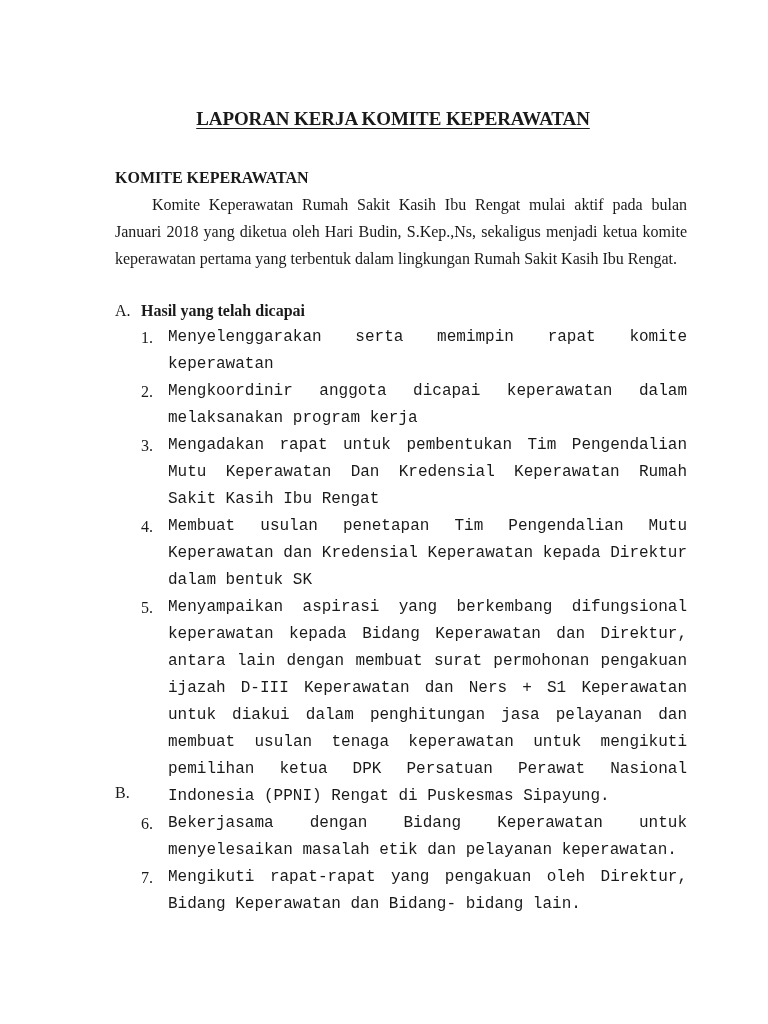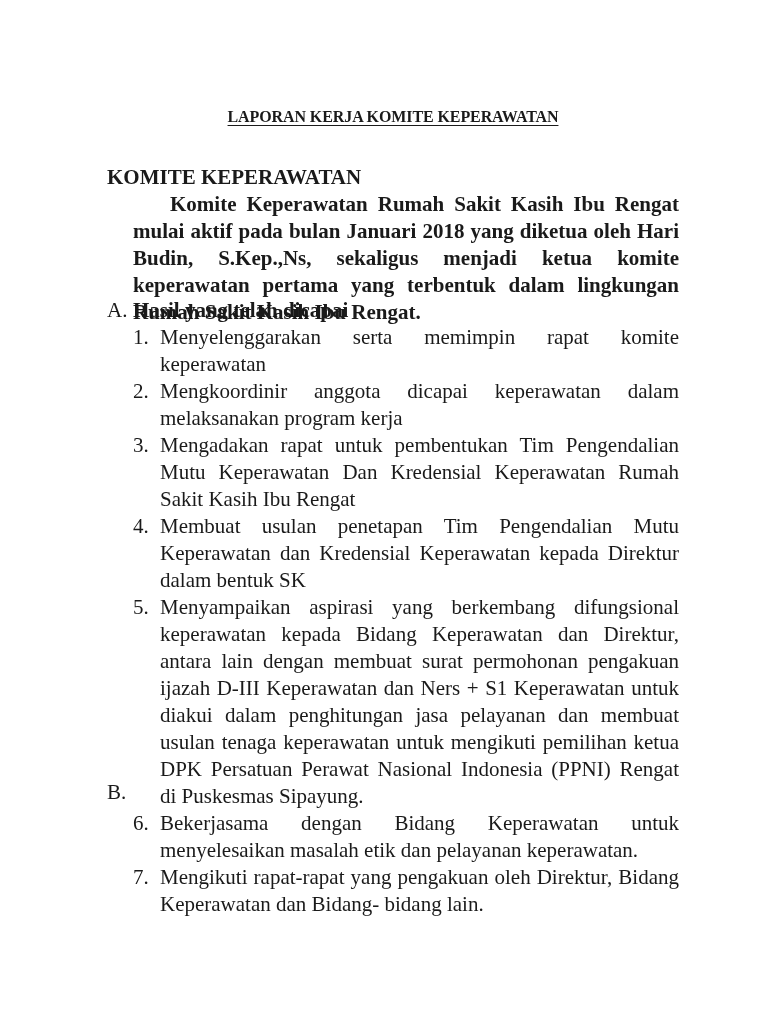--- a/index.html
+++ b/index.html
@@ -20,44 +20,42 @@
       left: 107px;
       top: 0;
       width: 572px;
     }
     .title {
       position: absolute;
       top: 108px;
       left: 0;
       width: 572px;
       text-align: center;
-      font-size: 16px;
+      font-size: 19px;
       font-weight: bold;
       letter-spacing: -0.1px;
     }
     .title span {
       text-decoration: underline;
       text-underline-offset: 3px;
       text-decoration-thickness: 1.4px;
     }
     .block {
       position: absolute;
-      left: 0;
+      left: 8px;
       width: 572px;
-      font-size: 21px;
+      font-size: 16px;
       line-height: 27px;
     }
     .heading-main {
       font-weight: bold;
     }
     .para {
-      margin-left: 26px;
       text-align: justify;
       text-indent: 37px;
-      font-weight: bold;
     }
     .section-head {
       display: flex;
       font-weight: normal;
     }
     .section-head .letter {
       width: 26px;
       flex: none;
     }
     .section-head .htext {
@@ -72,20 +70,21 @@
     ol.items li {
       display: flex;
     }
     ol.items li .num {
       width: 27px;
       flex: none;
     }
     ol.items li .txt {
       flex: 1;
       text-align: justify;
+      font-family: Liberation Mono, monospace;
     }
   </style>
 </head>
 <body>
 
 <div class="page">
 
   <div class="title">
     <span>LAPORAN KERJA KOMITE KEPERAWATAN</span>
   </div>

